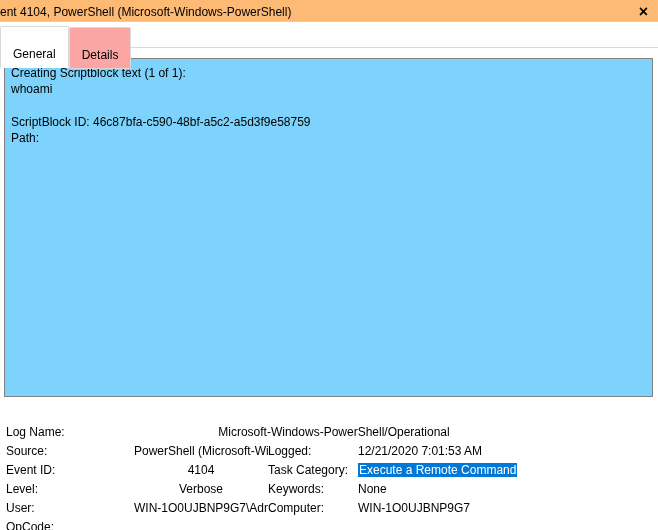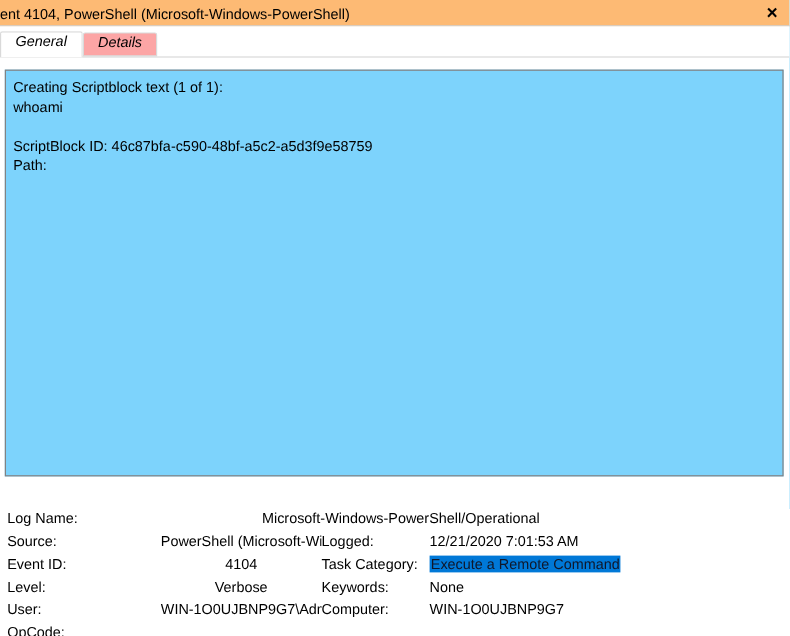--- a/index.html
+++ b/index.html
@@ -40,28 +40,27 @@
     }
     .tabs {
       display: flex;
       padding: 4px 0 0 0;
       border-bottom: 1px solid #d9d9d9;
       background: #ffffff;
       height: 26px;
       position: relative;
     }
     .tab {
-      padding: 0 12px;
+      padding: 20px 12px;
       font-size: 12px;
       border: 1px solid transparent;
       border-bottom: none;
       cursor: pointer;
       position: relative;
       margin-right: 0;
-      font-style: italic;
     }
     .tab.active {
       border: 1px solid #d9d9d9;
       border-bottom: 1px solid #ffffff;
       background: #ffffff;
       border-top-left-radius: 2px;
       border-top-right-radius: 2px;
       margin-bottom: -1px;
       z-index: 2;
     }
@@ -111,21 +110,21 @@
     .col-label2 {
       width: 90px;
       flex-shrink: 0;
     }
     .col-value2 {
       flex-shrink: 0;
       white-space: nowrap;
     }
     .highlighted {
       background: #0078d7;
-      color: #0f172a;
+      color: #ffffff;
       padding: 0 1px;
     }
   </style>
 </head>
 <body>
 
 <div class="titlebar">
   <span class="titlebar-text">ent 4104, PowerShell (Microsoft-Windows-PowerShell)</span>
   <span class="close-btn">×</span>
 </div>

